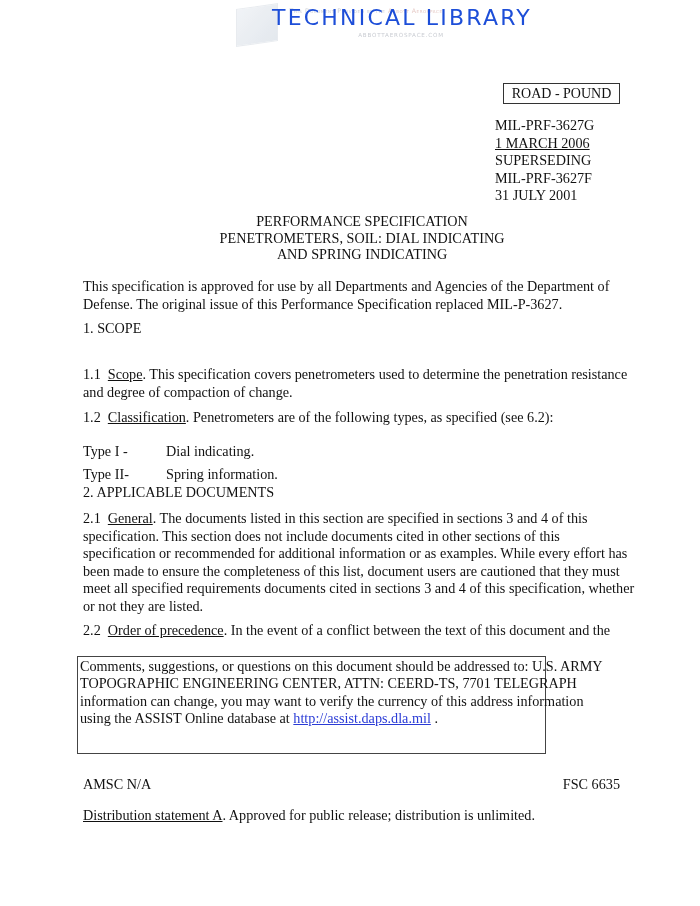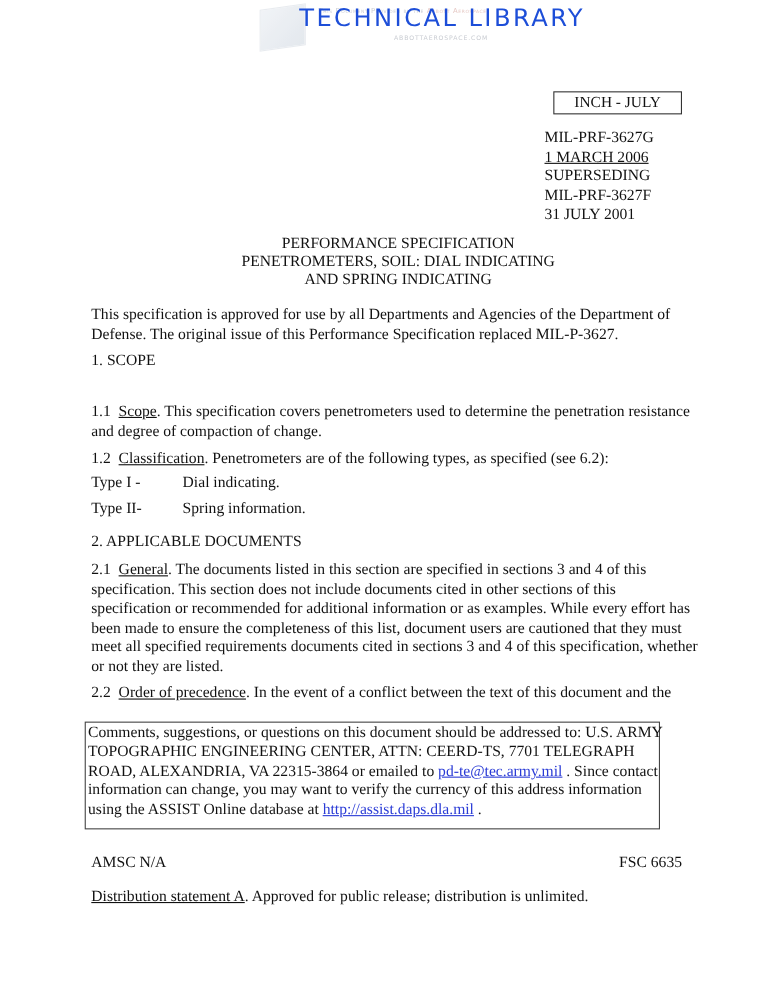--- a/index.html
+++ b/index.html
@@ -70,26 +70,26 @@
       line-height: 16.5px;
     }
 
     .para {
       left: 83px; width: 540px;
       line-height: 17.5px;
     }
     .line { white-space: nowrap; }
 
     .type-row {
-      left: 83px; width: 400px; white-space: nowrap;
+      left: 83px; width: 400px; white-space: nowrap; margin-top: 12px;
     }
     .type-row .t-label { display: inline-block; width: 83px; }
 
     .comment-box {
-      left: 77px; top: 656px; width: 523px; height: 98px;
+      left: 77px; top: 656px; width: 469px; height: 98px;
       border: 1.5px solid #444;
       box-sizing: border-box;
       padding: 1px 16px 0 2px;
       line-height: 17.4px;
     }
     .comment-box .line { white-space: nowrap; }
     a.link { color: #2a3bd6; text-decoration: underline; }
 
     .footer-left { left: 83px; top: 776px; }
     .footer-right { left: 560px; top: 776px; width: 60px; text-align: right; }
@@ -98,21 +98,21 @@
 </head>
 <body>
 
 <div class="abs watermark">
   <div class="wm-book"></div>
   <div class="wm-line1"><span>This Document Provided by the</span> <span class="accent">Abbott Aerospace</span></div>
   <div class="wm-line2">TECHNICAL LIBRARY</div>
   <div class="wm-line3">ABBOTTAEROSPACE.COM</div>
 </div>
 
-<div class="abs ip-box">INCH - JULY</div>
+<div class="abs ip-box">ROAD - POUND</div>
 
 <div class="abs doc-id">
   <div>MIL-PRF-3627G</div>
   <div class="u">1 MARCH 2006</div>
   <div>SUPERSEDING</div>
   <div>MIL-PRF-3627F</div>
   <div>31 JULY 2001</div>
 </div>
 
 <div class="abs title-block">
@@ -155,20 +155,19 @@
   <div class="line">or not they are listed.</div>
 </div>
 
 <div class="abs para" style="top:622px;">
   <div class="line"><span>2.2</span>&nbsp;&nbsp;<span class="u">Order of precedence</span><span>.  In the event of a conflict between the text of this document and the</span></div>
 </div>
 
 <div class="abs comment-box">
   <div class="line">Comments, suggestions, or questions on this document should be addressed to:  U.S. ARMY</div>
   <div class="line">TOPOGRAPHIC ENGINEERING CENTER, ATTN:  CEERD-TS, 7701 TELEGRAPH</div>
-  <div class="line"><span>ROAD, ALEXANDRIA, VA 22315-3864 or emailed to </span><a class="link" href="#">pd-te@tec.army.mil</a><span> .  Since contact</span></div>
   <div class="line">information can change, you may want to verify the currency of this address information</div>
   <div class="line"><span>using the ASSIST Online database at </span><a class="link" href="#">http://assist.daps.dla.mil</a><span> .</span></div>
 </div>
 
 <div class="abs footer-left">AMSC N/A</div>
 <div class="abs footer-right">FSC 6635</div>
 <div class="abs dist"><span class="u">Distribution statement A</span><span>.  Approved for public release; distribution is unlimited.</span></div>
 
 </body></html>

